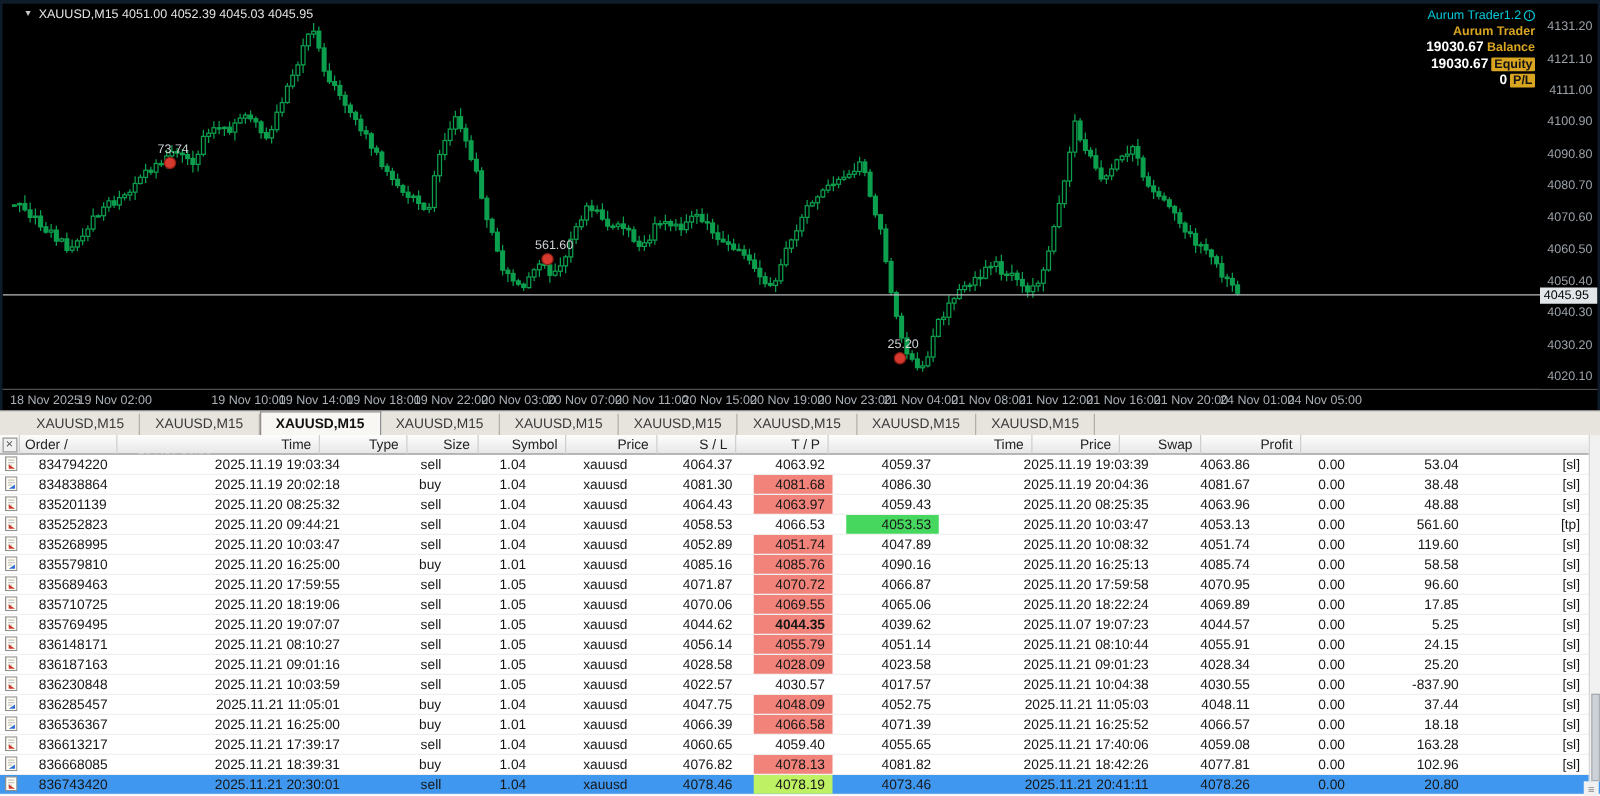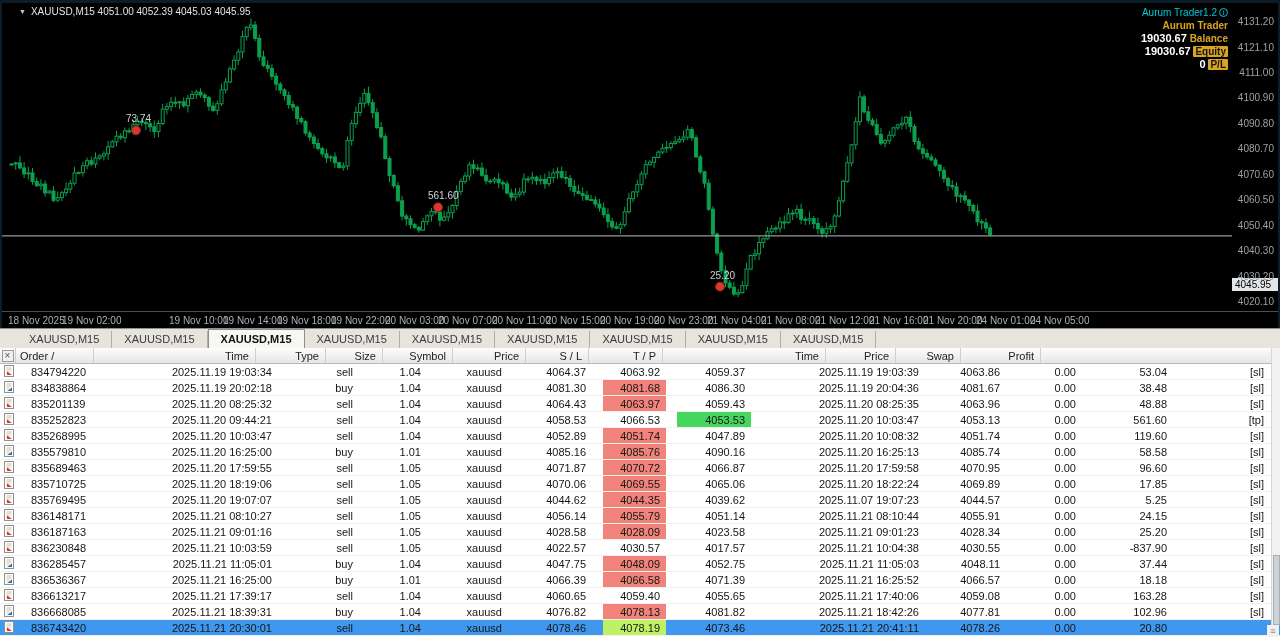--- a/index.html
+++ b/index.html
@@ -554,21 +554,21 @@
         <span class="ind-num">19030.67</span>
         <span class="ind-chip">Equity</span>
       </div>
       <div>
         <span class="ind-num">0</span>
         <span class="ind-chip">P/L</span>
       </div>
     </div>
 
     <div class="price-axis">
-      <div class="price-tag" style="top: 227px; margin-top: 48px;">4045.95</div>
+      <div class="price-tag" style="top: 227px;">4045.95</div>
     <div class="price-label" style="top: 13px;">4131.20</div>
         <div class="price-label" style="top: 39px;">4121.10</div>
         <div class="price-label" style="top: 64px;">4111.00</div>
         <div class="price-label" style="top: 89px;">4100.90</div>
         <div class="price-label" style="top: 115px;">4090.80</div>
         <div class="price-label" style="top: 140px;">4080.70</div>
         <div class="price-label" style="top: 166px;">4070.60</div>
         <div class="price-label" style="top: 191px;">4060.50</div>
         <div class="price-label" style="top: 217px;">4050.40</div>
         <div class="price-label" style="top: 242px;">4040.30</div>
@@ -796,21 +796,21 @@
             <rect x="0.5" y="0.5" width="9" height="11" fill="#fffdf2" stroke="#8f8f8f"></rect>
             <path d="M2.5 3h5M2.5 5h5M2.5 7h3" stroke="#c4c4c4" stroke-width="1" fill="none"></path>
             <path d="M3 6.5l5 3.5h-5z" fill="#d2362a"></path>
           </svg></div>
         <div class="cell left">835769495</div>
         <div class="cell">2025.11.20 19:07:07</div>
         <div class="cell">sell</div>
         <div class="cell">1.05</div>
         <div class="cell">xauusd</div>
         <div class="cell">4044.62</div>
-        <div class="cell" style="background: rgb(242, 131, 123);">4044.35</div>
+        <div class="cell" style="background: rgb(242, 131, 123); font-weight: bold;">4044.35</div>
         <div class="cell">4039.62</div>
         <div class="cell">2025.11.07 19:07:23</div>
         <div class="cell">4044.57</div>
         <div class="cell">0.00</div>
         <div class="cell">5.25</div>
         <div class="cell comment">[sl]</div>
       </div>
       <div class="row grid14">
         <div class="cell icon-cell"><svg width="10" height="12" viewBox="0 0 10 12">
             <rect x="0.5" y="0.5" width="9" height="11" fill="#fffdf2" stroke="#8f8f8f"></rect>

